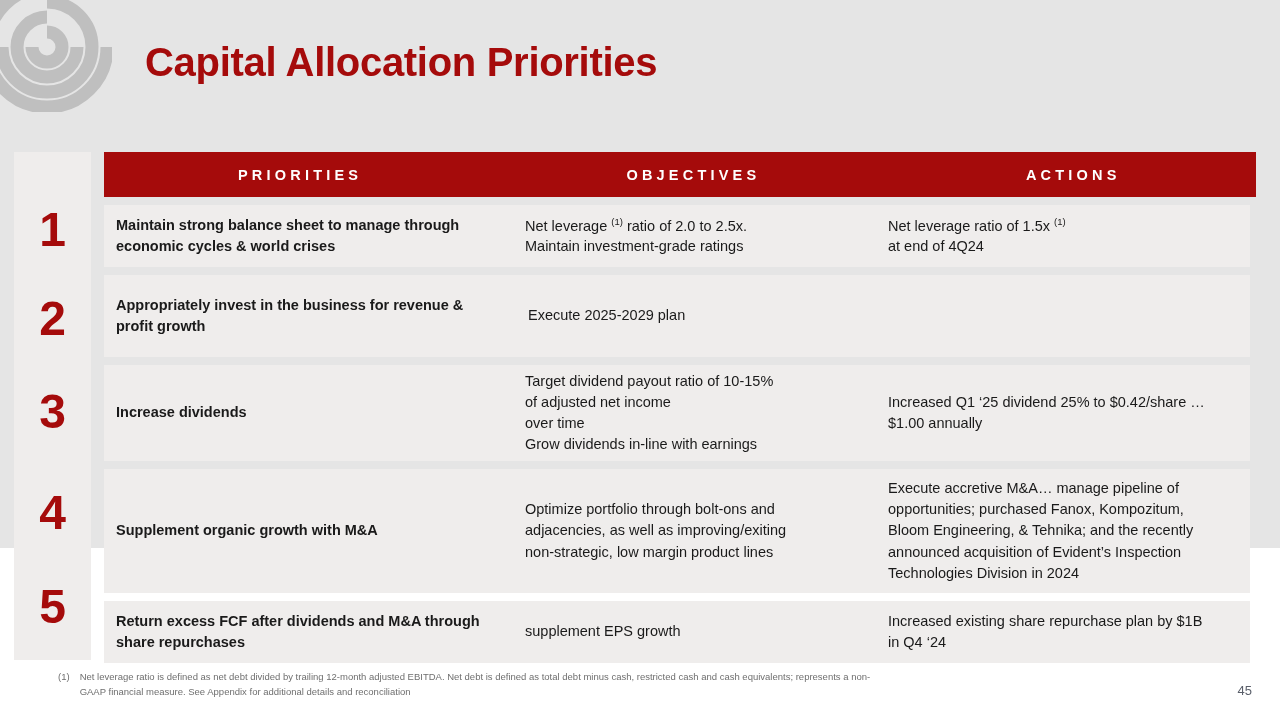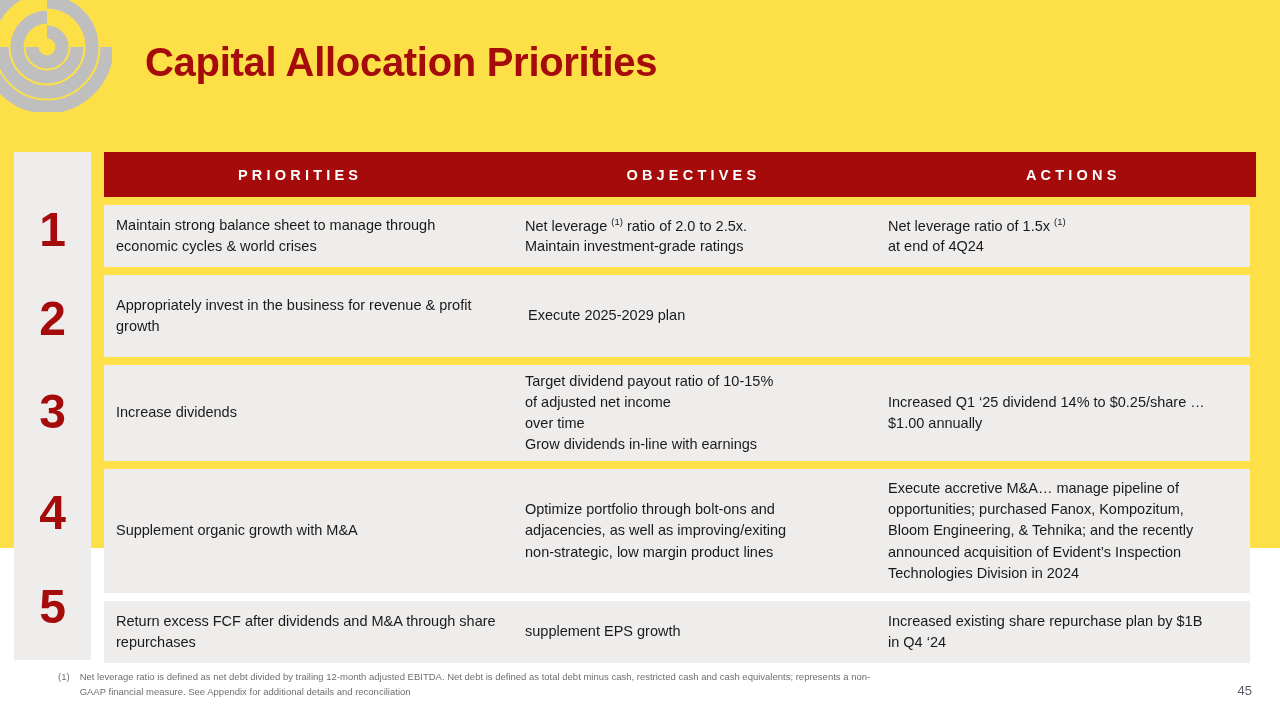--- a/index.html
+++ b/index.html
@@ -2,21 +2,21 @@
 <html><head>
 <meta charset="utf-8">
 <style>
   * { box-sizing: border-box; margin: 0; padding: 0; }
   html, body {
     width: 1280px; height: 720px;
     background: #ffffff;
     font-family: "Liberation Sans", sans-serif;
     overflow: hidden;
   }
-  .slide { position: relative; width: 1280px; height: 548px; background: #fde047; }
+  .slide { position: relative; width: 1280px; height: 548px; background: #e5e5e5; }
 
   
   .logo { position: absolute; left: -18px; top: -18px; width: 130px; height: 130px; }
   .logo svg { display: block; width: 130px; height: 130px; }
 
   
   .slide-title {
     position: absolute; left: 145px; top: 40px;
     font-size: 40px; font-weight: bold; color: #A50B0B;
     letter-spacing: -0.3px; white-space: nowrap;
@@ -51,21 +51,21 @@
 
   .trow {
     background: #EFEDEC;
     display: flex; align-items: center;
     margin-top: 8px;
     width: 1146px;
   }
   .cell { padding: 0 0 0 0; }
   .cell-p {
     width: 410px; padding-left: 12px; padding-right: 14px;
-    font-size: 14.5px; font-weight: normal; color: #1a1a1a; line-height: 1.45;
+    font-size: 14.5px; font-weight: bold; color: #1a1a1a; line-height: 1.45;
   }
   .cell-o {
     width: 360px; padding-left: 11px; padding-right: 14px;
     font-size: 14.5px; color: #1a1a1a; line-height: 1.45;
   }
   .cell-a {
     width: 376px; padding-left: 14px; padding-right: 10px;
     font-size: 14.5px; color: #1a1a1a; line-height: 1.45;
   }
   sup { font-size: 9.5px; vertical-align: super; }
@@ -139,21 +139,21 @@
 
     <div class="trow" style="height:96px">
       <div class="cell cell-p">Increase dividends</div>
       <div class="cell cell-o">
         <div>Target dividend payout ratio of 10-15%</div>
         <div>of adjusted net income</div>
         <div>over time</div>
         <div>Grow dividends in-line with earnings</div>
       </div>
       <div class="cell cell-a">
-        <div>Increased Q1 ‘25 dividend  14% to $0.25/share …</div>
+        <div>Increased Q1 ‘25 dividend  25% to $0.42/share …</div>
         <div>$1.00 annually</div>
       </div>
     </div>
 
     <div class="trow" style="height:124px">
       <div class="cell cell-p">Supplement organic growth with M&amp;A</div>
       <div class="cell cell-o">
         <div>Optimize portfolio through bolt-ons and</div>
         <div>adjacencies, as well as improving/exiting</div>
         <div>non-strategic, low margin product lines</div>

